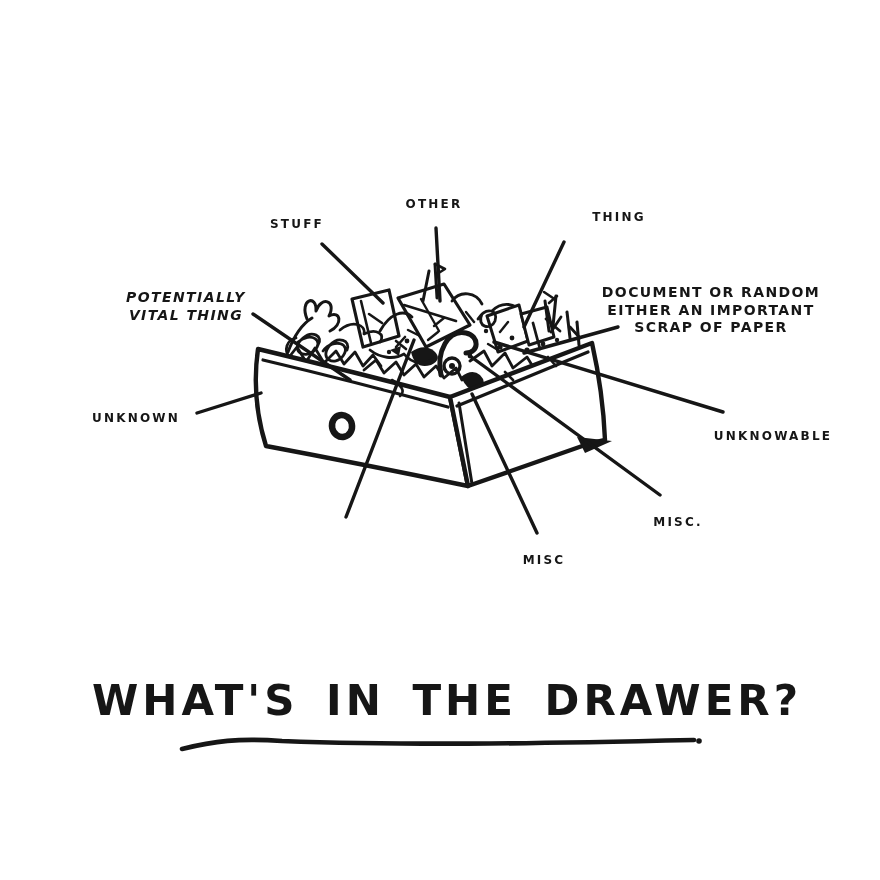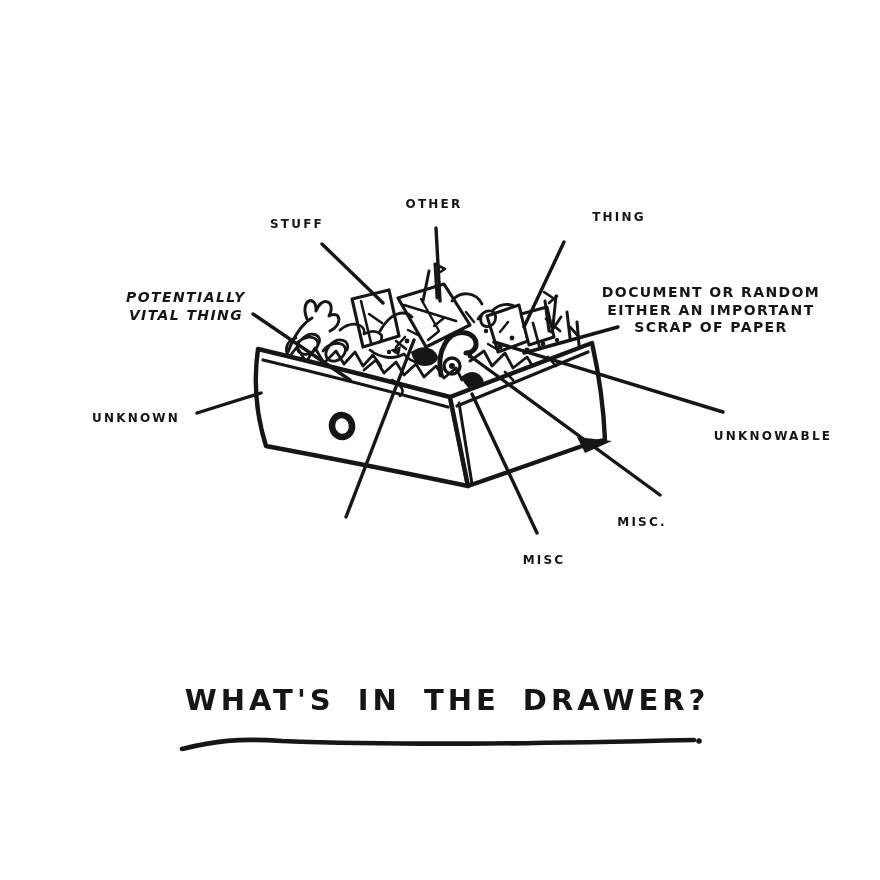--- a/index.html
+++ b/index.html
@@ -23,35 +23,35 @@
     text-align:center;
     white-space:nowrap;
     color:var(--ink);
   }
   .label.block { letter-spacing:1.4px; font-size:14px; line-height:17.5px; }
   .label span { display:block; }
   .title {
     position:absolute;
     transform:translate(-50%,-50%);
     font-weight:bold;
-    font-size:29px;
+    font-size:42px;
     letter-spacing:4px;
     word-spacing:9px;
     white-space:nowrap;
     color:var(--ink);
   }
   
   .l-stuff       { left:297px; top:224px; }
   .l-other       { left:434px; top:204px; }
   .l-thing       { left:571px; top:217px;margin-left:48px; }
   .l-pvt         { left:186px; top:306px;font-style:italic; }
   .l-either      { left:711px; top:310px; }
   .l-unknown     { left:136px; top:418px; }
   .l-unknowable  { left:736px; top:436px;margin-left:37px; }
-  .l-misc        { left:642px; top:522px; }
+  .l-misc        { left:678px; top:522px; }
   .l-junk        { left:544px; top:560px; }
   .l-family      { left:298px; top:546px; }
   .l-title       { left:447px; top:700px; }
 </style>
 </head>
 <body>
 
 <div class="canvas">
 
   <svg width="880" height="880" viewBox="0 0 880 880" fill="none" stroke="currentColor" stroke-linecap="round" stroke-linejoin="round">

